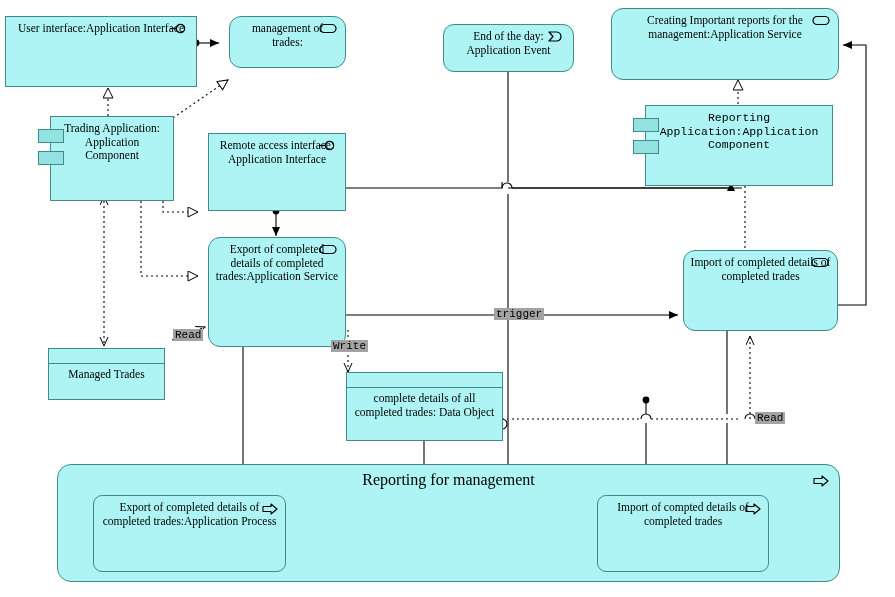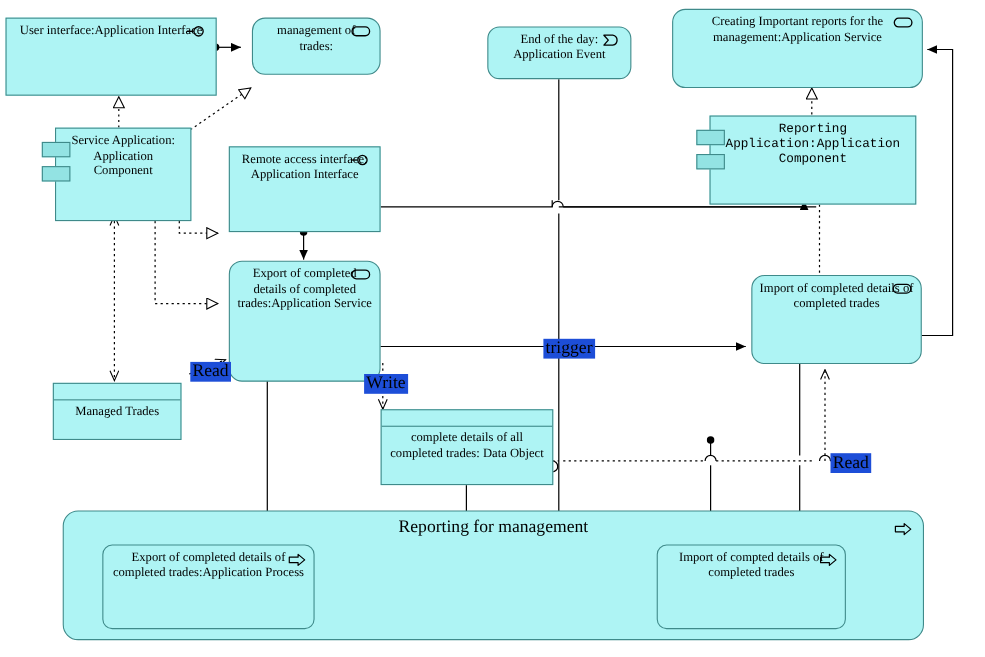--- a/index.html
+++ b/index.html
@@ -79,26 +79,26 @@
   .dobj-band {
     position: absolute;
     left: 0; right: 0; top: 0;
     height: 14px;
     border-bottom: 1px solid #3f8a8a;
   }
   .node.dataobject .label { top: 19px; }
 
   .edge-label {
     position: absolute;
-    font-size: 16px;
+    font-size: 11px;
     color: #000;
-    background: #1d4ed8;
+    background: #a3a3a3;
     padding: 0 2px;
     white-space: nowrap;
-    font-family: Liberation Serif, serif;
+    font-family: Liberation Mono, monospace;
   }
   .group-title {
     position: absolute;
     font-size: 16px;
     color: #000;
     white-space: nowrap;
   }
 </style>
 </head>
 <body>
@@ -247,21 +247,21 @@
   <div class="node service" style="left:611px; top:8px; width:228px; height:72px;">
     <span class="label">Creating Important reports for the management:Application Service</span>
     <span class="badge">
       <svg viewBox="0 0 18 11">
           <rect x="1" y="1.5" width="16" height="8" rx="4" ry="4" fill="none" stroke="#000" stroke-width="1.2"></rect>
         </svg>
     </span>
   </div>
 
   <div class="node" style="left:50px; top:116px; width:124px; height:85px;">
-    <span class="label">Service Application: Application Component</span>
+    <span class="label">Trading Application: Application Component</span>
     <span class="tab t1"></span>
     <span class="tab t2"></span>
   </div>
 
   <div class="node" style="left:645px; top:105px; width:188px; height:81px;font-family:Liberation Mono, monospace;">
     <span class="label">Reporting Application:Application Component</span>
     <span class="tab t1"></span>
     <span class="tab t2"></span>
   </div>
 

